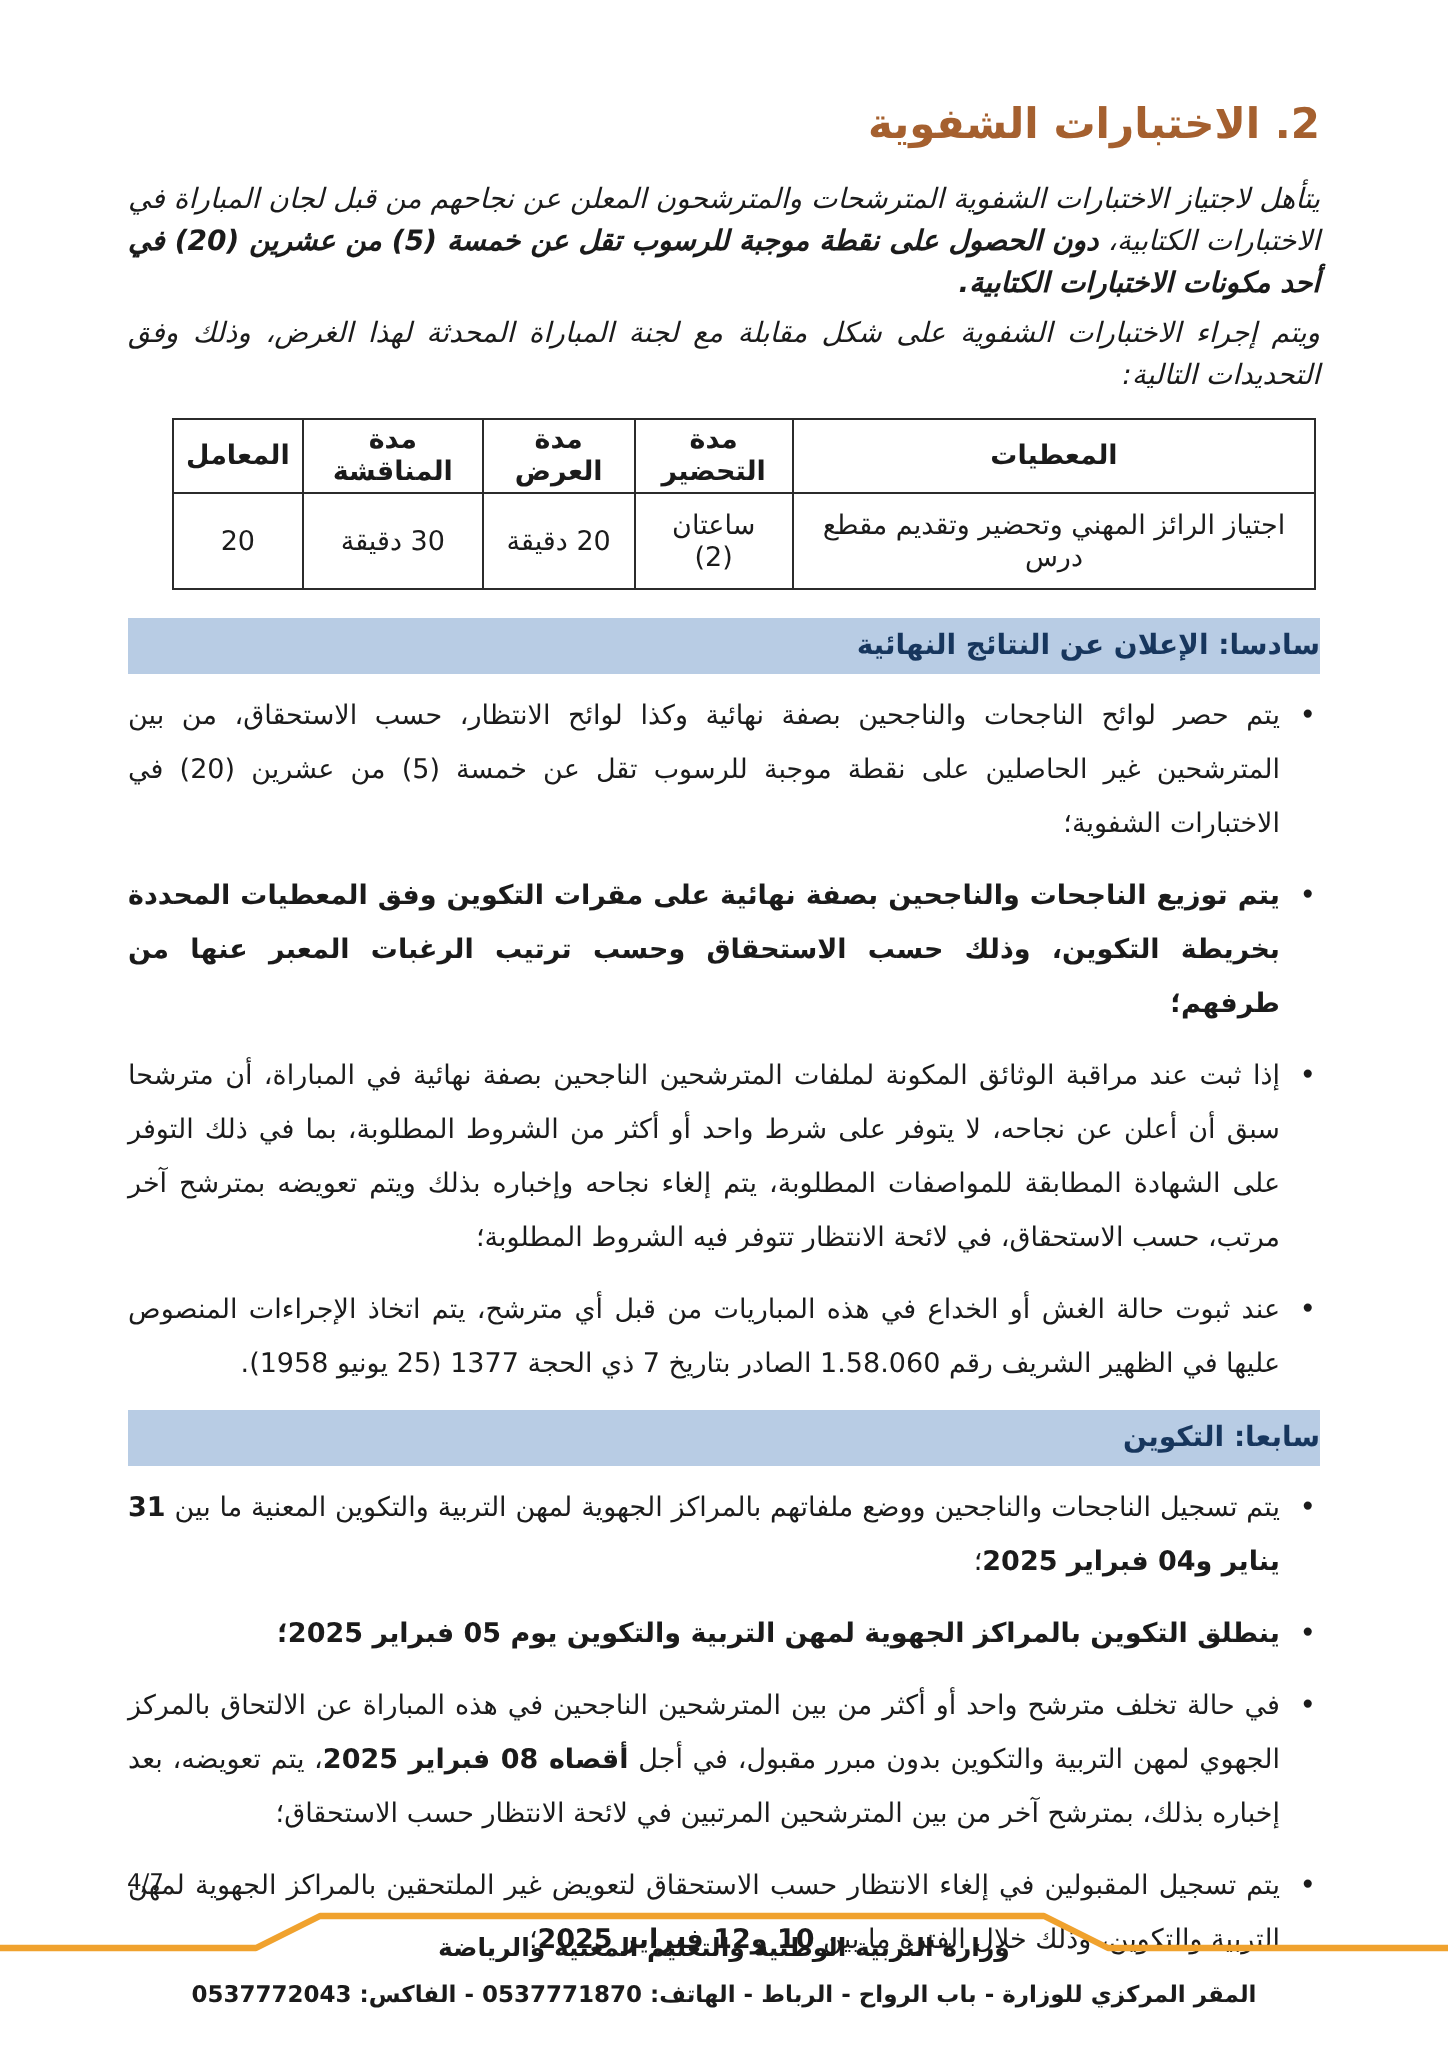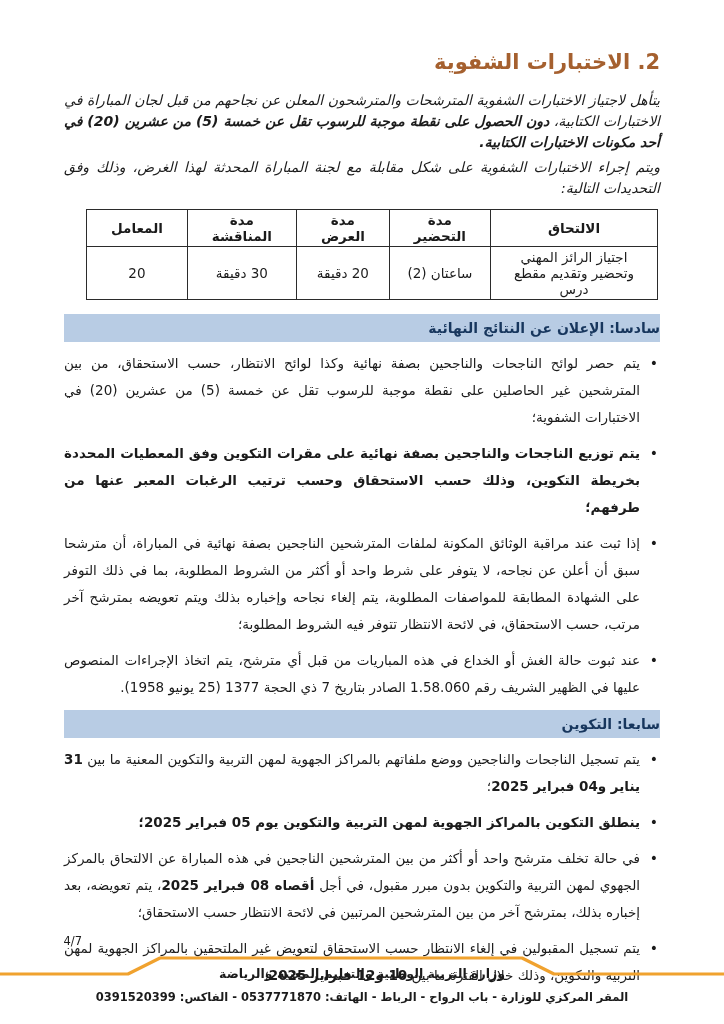--- a/index.html
+++ b/index.html
@@ -36,21 +36,21 @@
     border-collapse:collapse;
     width:572px;
     margin:4px 2px 14px 0;
     font-size:13.5px;
   }
   .spec-table th, .spec-table td {
     border:1.4px solid #2b2b2b;
     text-align:center;
     vertical-align:middle;
   }
-  .spec-table th { font-weight:bold; height:37px; padding:2px 24px; background:#ffffff; }
+  .spec-table th { font-weight:bold; height:37px; padding:2px 6px; background:#ffffff; }
   .spec-table td { height:48px; padding:2px 8px; }
   .col-exam   { width:272px; }
   .col-prep   { width:80px; }
   .col-pres   { width:77px; }
   .col-disc   { width:91px; }
   .col-coef   { width:52px; }
 
   .section-banner {
     background:#b8cce4;
     color:#17365d;
@@ -112,21 +112,21 @@
 
   <div class="doc-heading">2. الاختبارات الشفوية</div>
 
   <p class="para p1"><span>يتأهل لاجتياز الاختبارات الشفوية المترشحات والمترشحون المعلن عن نجاحهم من قبل لجان المباراة في الاختبارات الكتابية، </span><span class="seg-bold">دون الحصول على نقطة موجبة للرسوب تقل عن خمسة (5) من عشرين (20) في أحد مكونات الاختبارات الكتابية.</span></p>
 
   <p class="para p2">ويتم إجراء الاختبارات الشفوية على شكل مقابلة مع لجنة المباراة المحدثة لهذا الغرض، وذلك وفق التحديدات التالية:</p>
 
   <table class="spec-table">
     <thead>
       <tr>
-        <th class="col-exam">الالتحاق</th>
+        <th class="col-exam">المعطيات</th>
         <th class="col-prep">مدة التحضير</th>
         <th class="col-pres">مدة العرض</th>
         <th class="col-disc">مدة المناقشة</th>
         <th class="col-coef">المعامل</th>
       </tr>
     </thead>
     <tbody>
       <tr>
         <td>اجتياز الرائز المهني وتحضير وتقديم مقطع درس</td>
         <td>ساعتان (2)</td>
@@ -156,14 +156,14 @@
     </ul>
 
 </div>
 
 <div class="footer">
   <div class="page-number">4/7</div>
   <svg class="footer-line-svg" viewBox="0 0 724 36" preserveAspectRatio="none">
     <polyline points="0,26 128,26 160,10 522,10 554,26 724,26" fill="none" stroke="#f0a22e" stroke-width="3.2" stroke-linejoin="round" stroke-linecap="round"></polyline>
   </svg>
   <div class="footer-ministry">وزارة التربية الوطنية والتعليم المعنية والرياضة</div>
-  <div class="footer-address">المقر المركزي للوزارة - باب الرواح - الرباط - الهاتف: 0537771870 - الفاكس: 0391520399</div>
+  <div class="footer-address">المقر المركزي للوزارة - باب الرواح - الرباط - الهاتف: 0537771870 - الفاكس: 0537772043</div>
 </div>
 
 </body></html>

